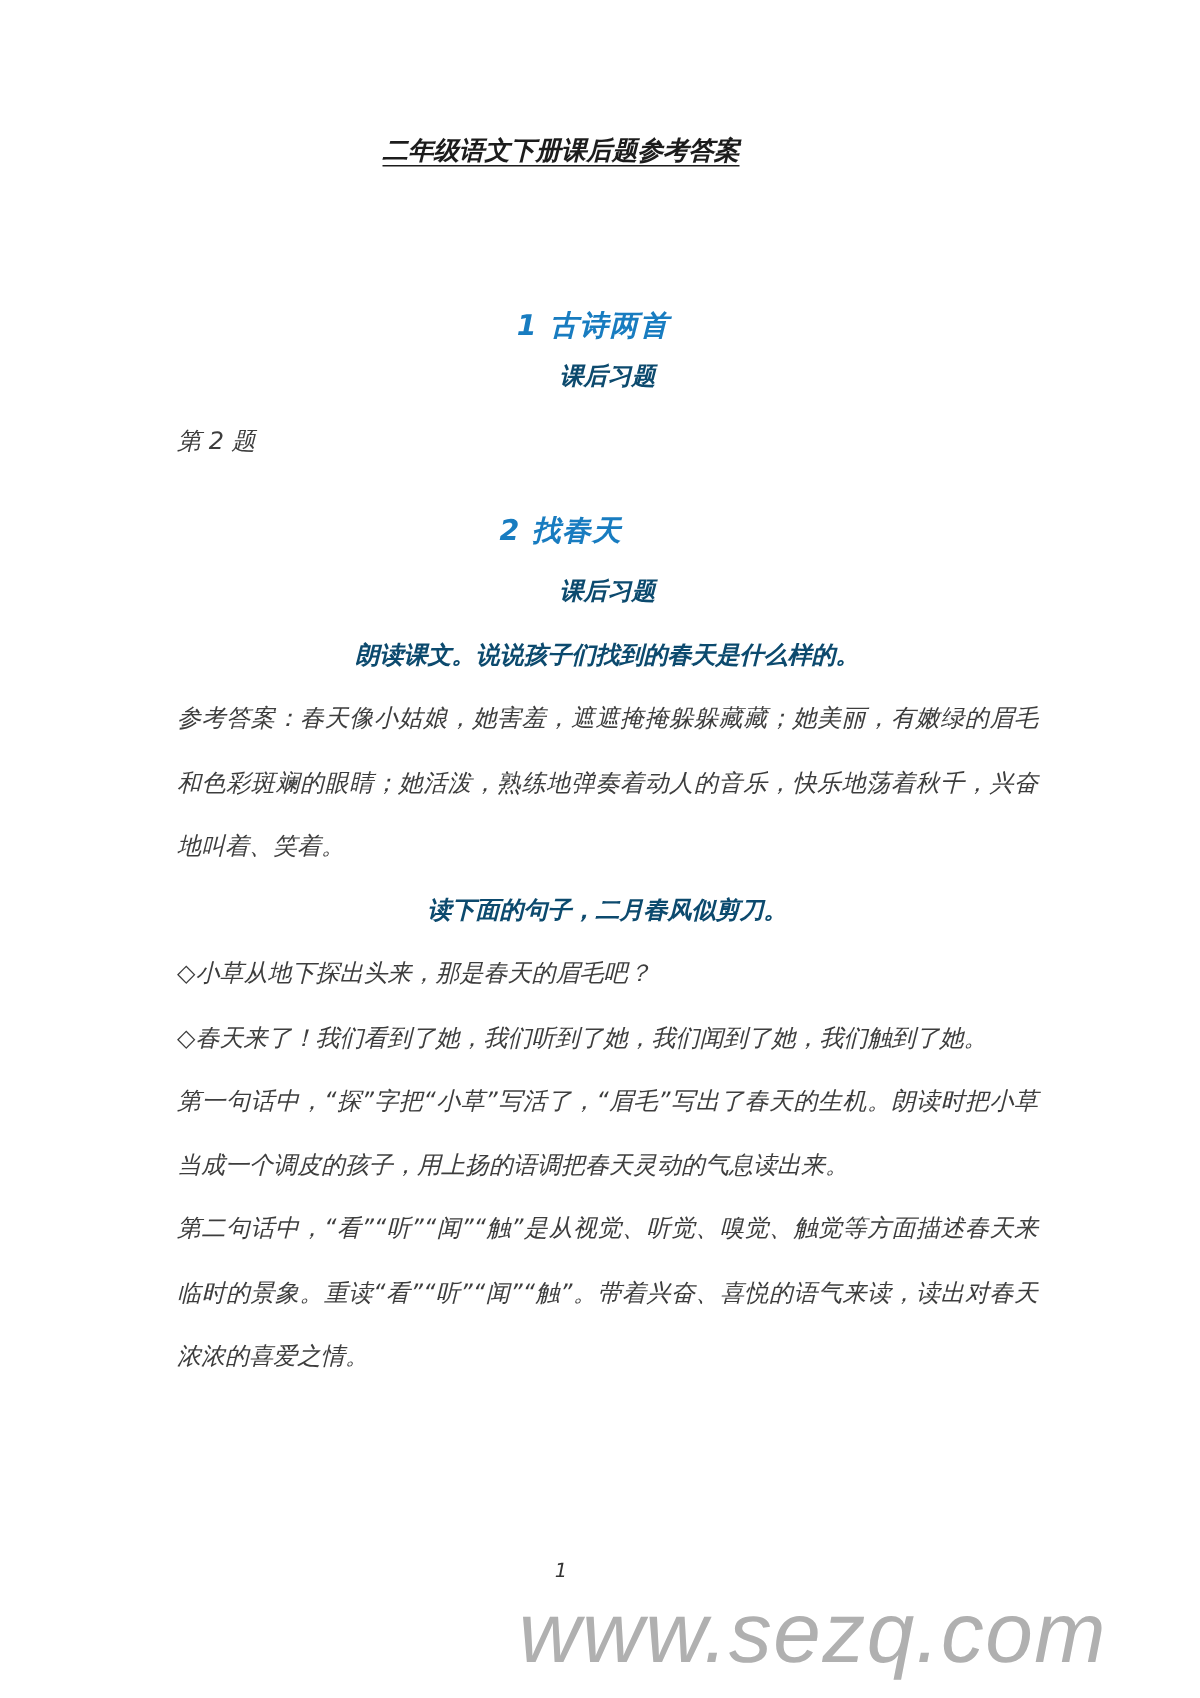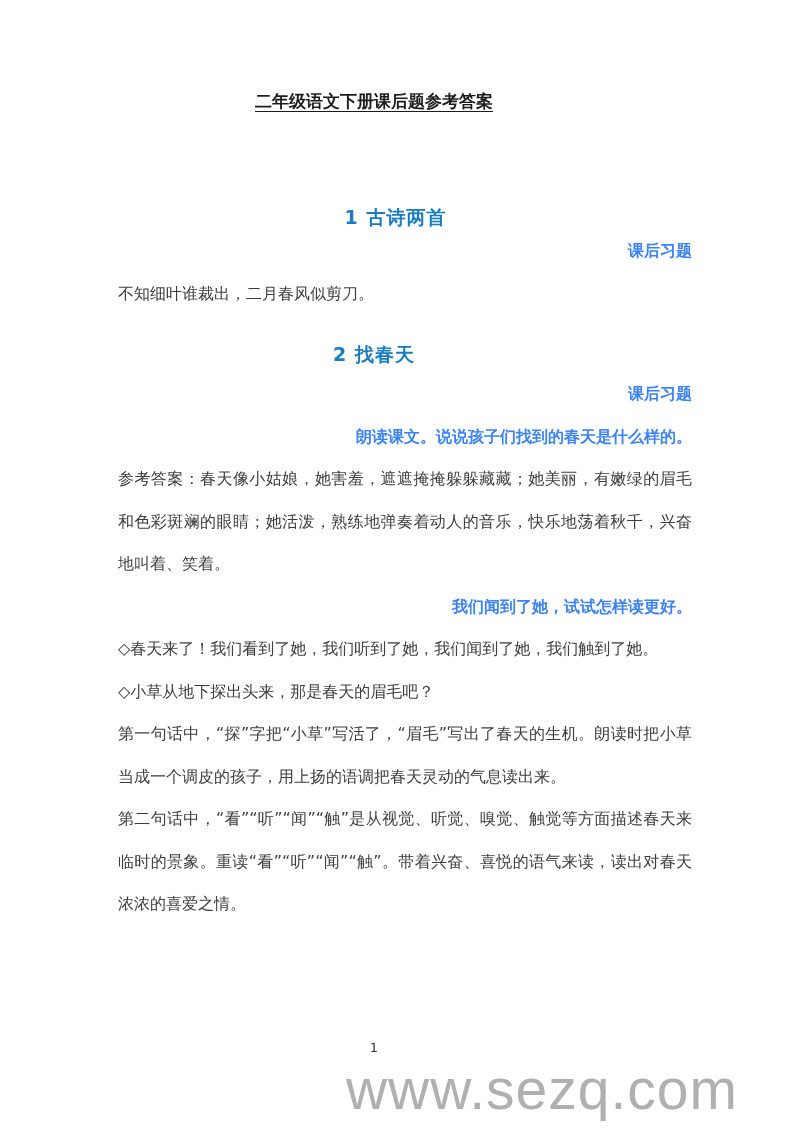--- a/index.html
+++ b/index.html
@@ -3,20 +3,21 @@
 <meta charset="utf-8">
 <style>
   html, body { margin: 0; padding: 0; background: #ffffff; }
   .page {
     position: relative;
     width: 748px;
     height: 1132px;
     background: #ffffff;
     overflow: hidden;
     font-family: "DejaVu Sans", "Liberation Sans", sans-serif;
+    font-style: italic;
   }
   .doc-title {
     margin: 0;
     padding-top: 88px;
     text-align: center;
     font-size: 17px;
     font-weight: bold;
     color: #1c1c1c;
     line-height: 26px;
     text-decoration: underline;
@@ -35,23 +36,23 @@
   .section-heading.second { margin-top: 26px; margin-bottom: 6px; }
   .para {
     margin: 0 0 0 118px;
     width: 574px;
     font-size: 16px;
     line-height: 42.5px;
     color: #3d3d3d;
     text-align: justify;
   }
   .para.blue {
-    color: #3b82f6;
+    color: #0c4a6e;
     font-weight: bold;
-    text-align: right;
+    text-align: center;
   }
   .page-number {
     position: absolute;
     top: 1040px;
     left: 0;
     width: 100%;
     text-align: center;
     font-size: 13px;
     color: #333333;
   }
@@ -67,28 +68,28 @@
 </style>
 </head>
 <body>
 
 <div class="page">
 
   <h1 class="doc-title">二年级语文下册课后题参考答案</h1>
 
   <h2 class="section-heading first">1 古诗两首</h2>
   <p class="para blue">课后习题</p>
-  <p class="para">不知细叶谁裁出，二月春风似剪刀。</p>
+  <p class="para">第 2 题</p>
 
   <h2 class="section-heading second">2 找春天</h2>
   <p class="para blue">课后习题</p>
   <p class="para blue">朗读课文。说说孩子们找到的春天是什么样的。</p>
   <p class="para">参考答案：春天像小姑娘，她害羞，遮遮掩掩躲躲藏藏；她美丽，有嫩绿的眉毛和色彩斑斓的眼睛；她活泼，熟练地弹奏着动人的音乐，快乐地荡着秋千，兴奋地叫着、笑着。</p>
-  <p class="para blue">我们闻到了她，试试怎样读更好。</p>
+  <p class="para blue">读下面的句子，二月春风似剪刀。</p>
+  <p class="para">◇小草从地下探出头来，那是春天的眉毛吧？</p>
   <p class="para">◇春天来了！我们看到了她，我们听到了她，我们闻到了她，我们触到了她。</p>
-  <p class="para">◇小草从地下探出头来，那是春天的眉毛吧？</p>
   <p class="para">第一句话中，“探”字把“小草”写活了，“眉毛”写出了春天的生机。朗读时把小草当成一个调皮的孩子，用上扬的语调把春天灵动的气息读出来。</p>
   <p class="para">第二句话中，“看”“听”“闻”“触”是从视觉、听觉、嗅觉、触觉等方面描述春天来临时的景象。重读“看”“听”“闻”“触”。带着兴奋、喜悦的语气来读，读出对春天浓浓的喜爱之情。</p>
 
   <div class="page-number">1</div>
   <div class="watermark">www.sezq.com</div>
 
 </div>
 
 </body></html>

